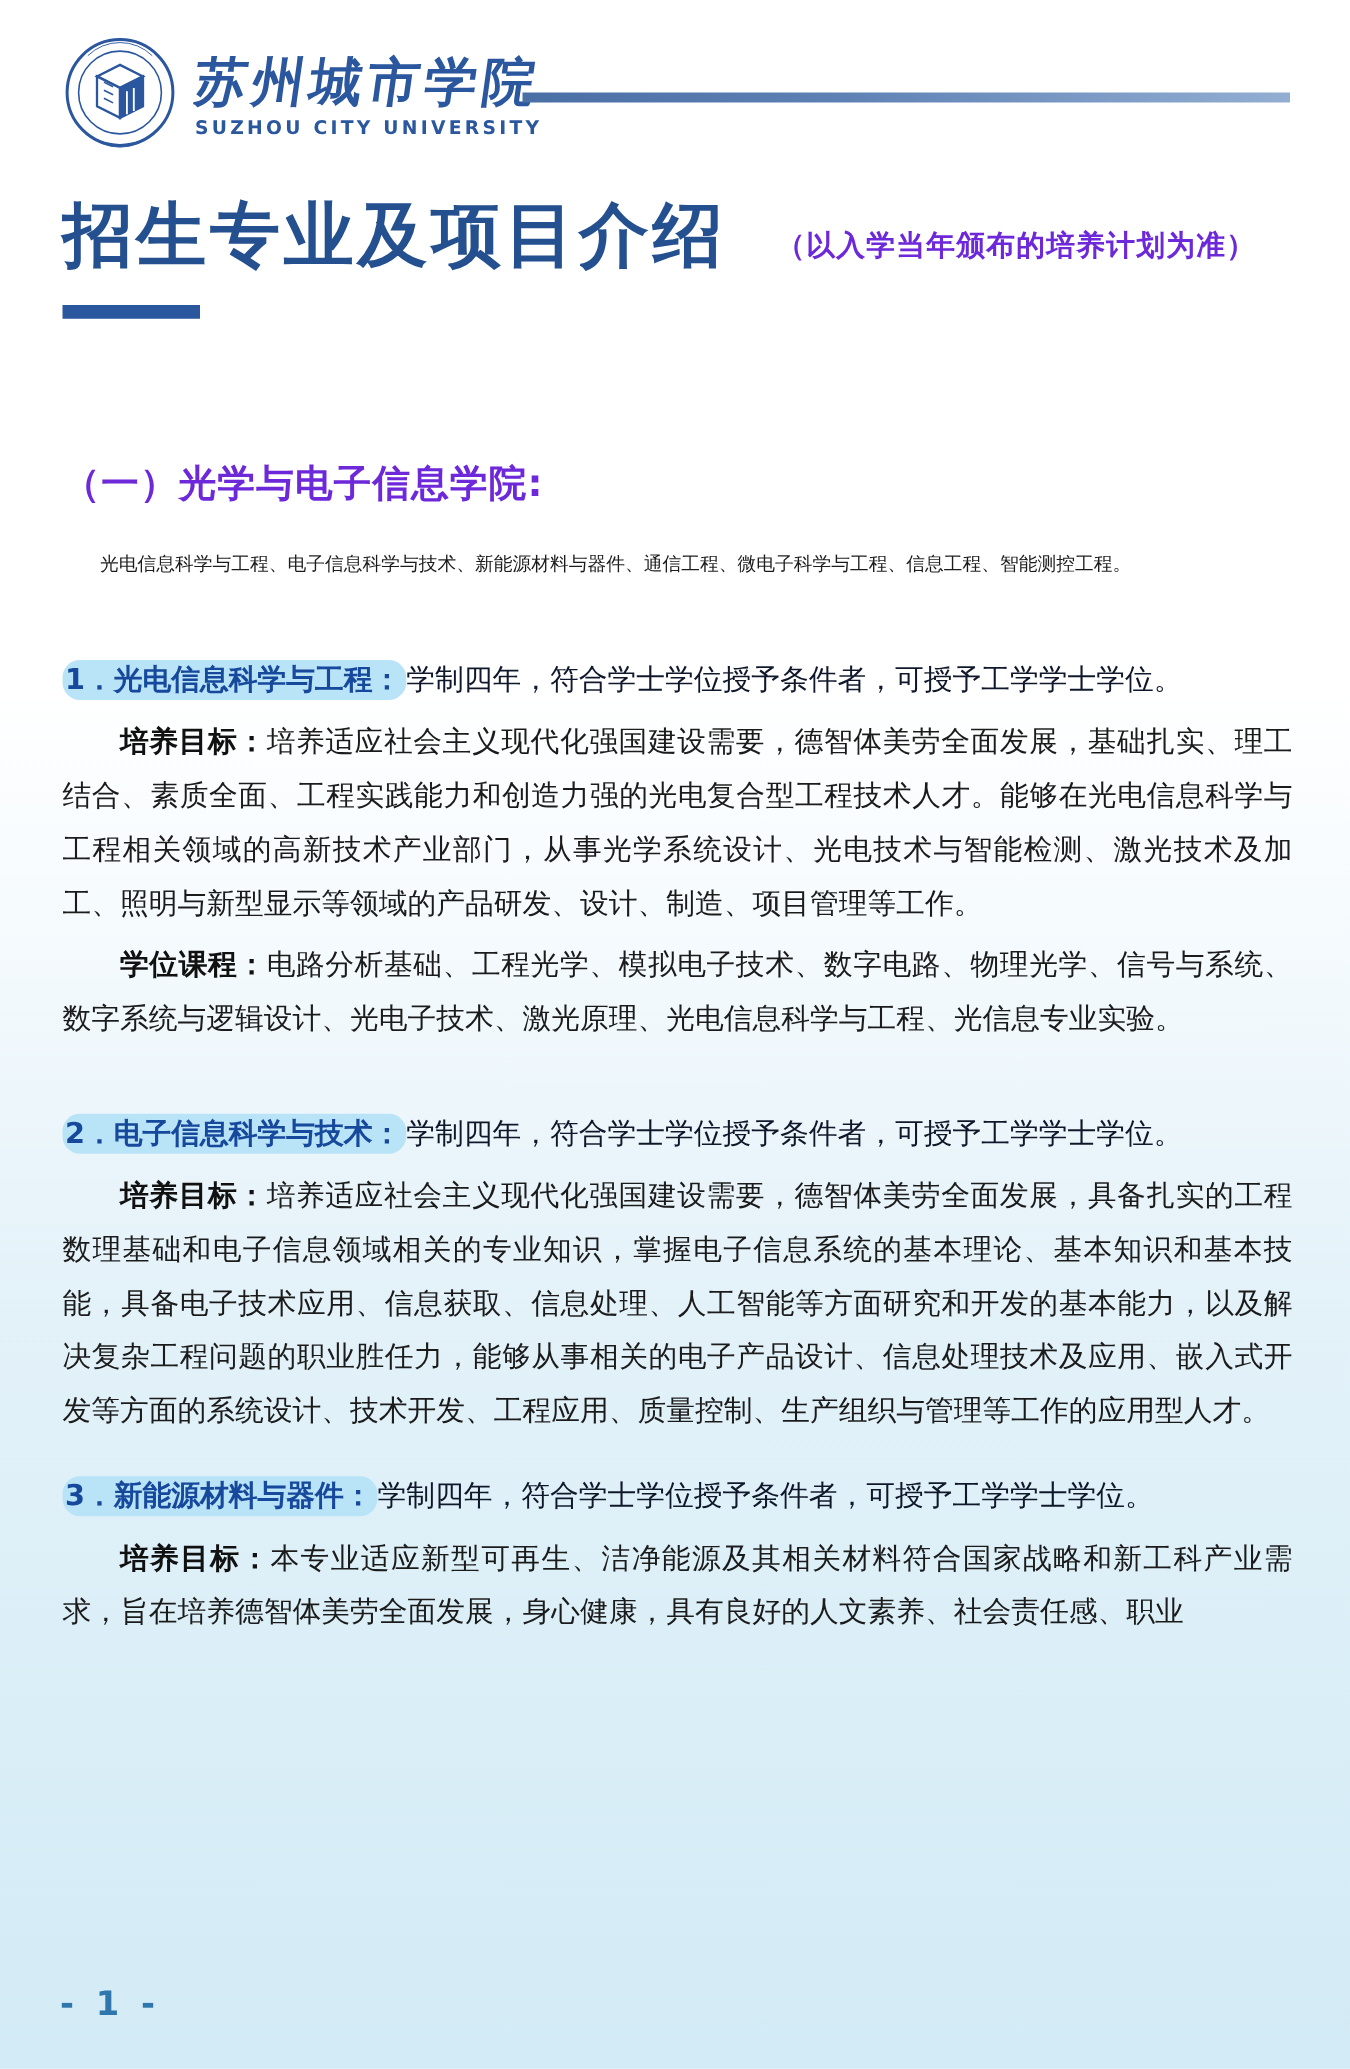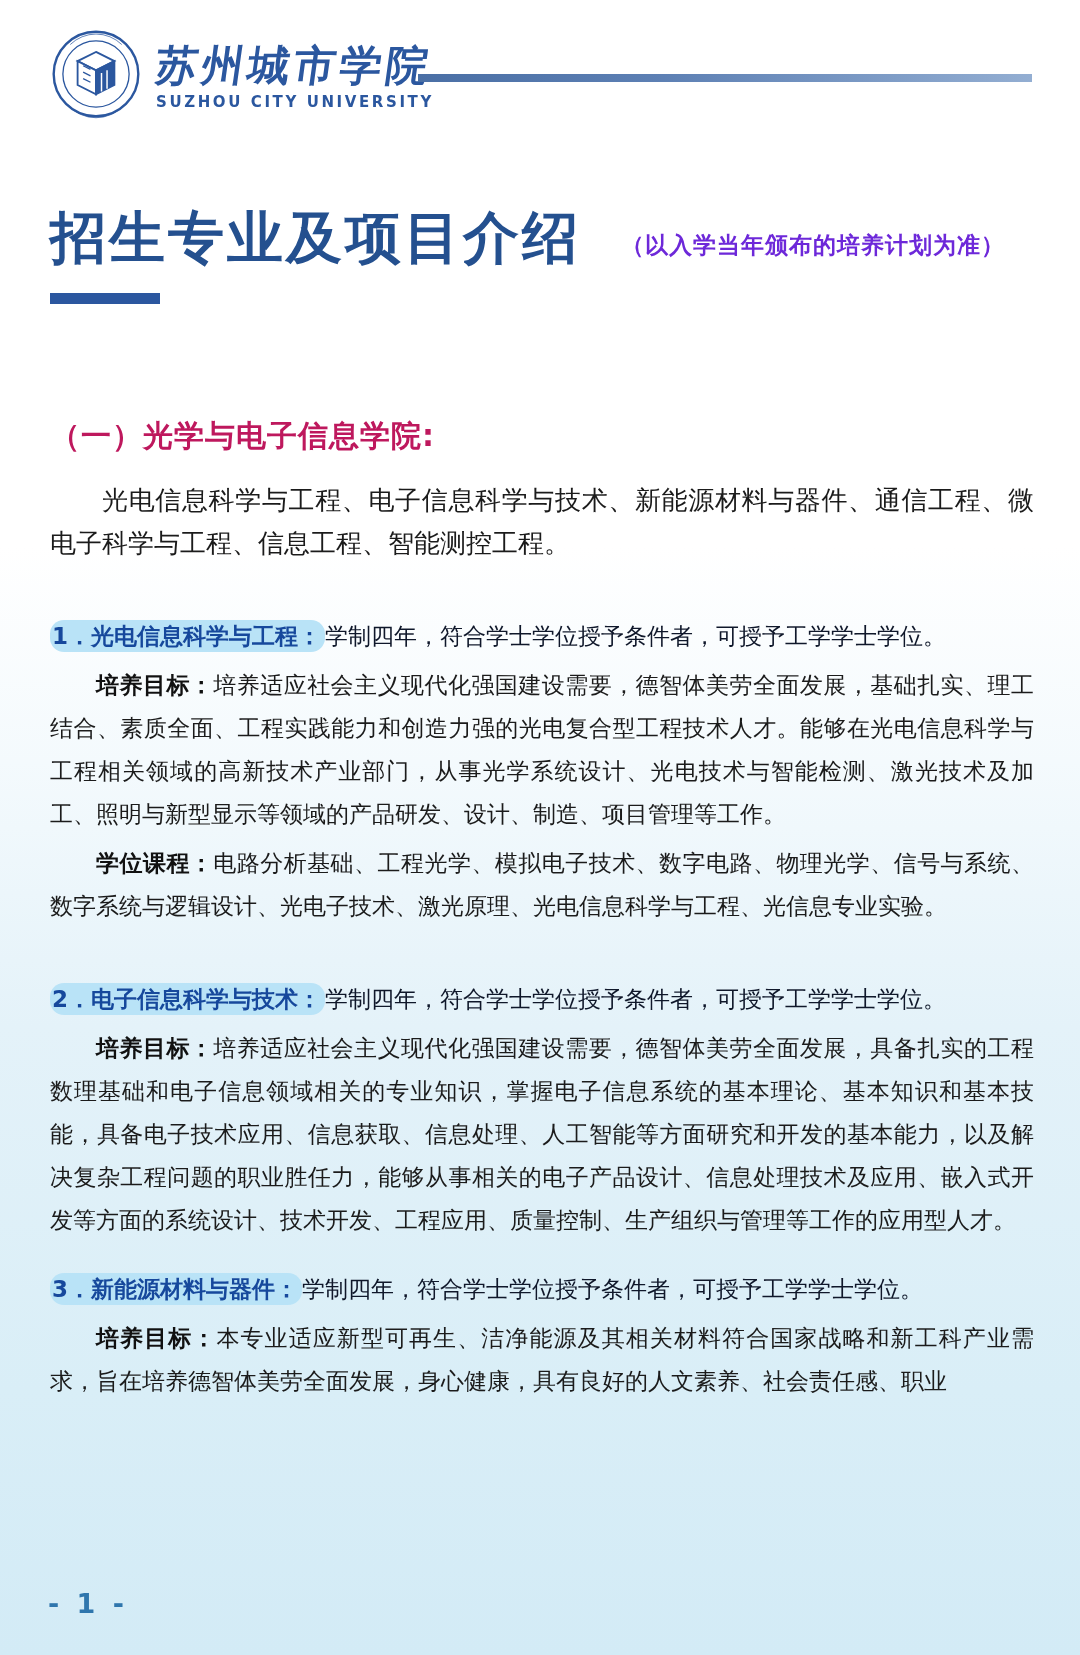--- a/index.html
+++ b/index.html
@@ -24,35 +24,35 @@
   }
   .name-en{
     font-size:15px;font-weight:700;color:#2b579f;letter-spacing:2.6px;margin-top:4px;
   }
   .header-rule{
     position:absolute;left:368px;right:2px;top:74px;height:8px;
     background:linear-gradient(90deg,#4a6fa5 0%,#5d80b4 40%,#93aed2 100%);
   }
 
   
-  .title-row{margin-top:89px;display:flex;align-items:flex-end;gap:40px;}
+  .title-row{margin-top:40px;display:flex;align-items:flex-end;gap:40px;}
   .title-main{
     font-size:56px;font-weight:900;color:#24508f;letter-spacing:3px;line-height:62px;
   }
   .title-note{
     font-size:23px;font-weight:700;color:#6d28d9;padding-bottom:8px;letter-spacing:1px;
   }
   .title-bar{width:110px;height:11px;background:#2b579f;margin-top:24px;}
 
   
   .section-heading{
-    margin-top:112px;font-size:30px;font-weight:800;color:#be185d;letter-spacing:1px;
+    margin-top:112px;font-size:30px;font-weight:800;color:#6d28d9;letter-spacing:1px;
   }
   .intro{
-    margin-top:22px;font-size:26px;line-height:43px;text-align:justify;
+    margin-top:22px;font-size:15px;line-height:43px;text-align:justify;
     text-indent:2em;color:#1b1b1b;
   }
 
   
   .program{margin-top:50px;}
   .program.gap-lg{margin-top:26px;}
   .program-head{font-size:23px;line-height:43px;margin:0;}
   .program-title{
     font-weight:800;color:#16489c;background:#b9e3f7;padding:3px 4px 3px 2px;border-radius:14px;
   }

